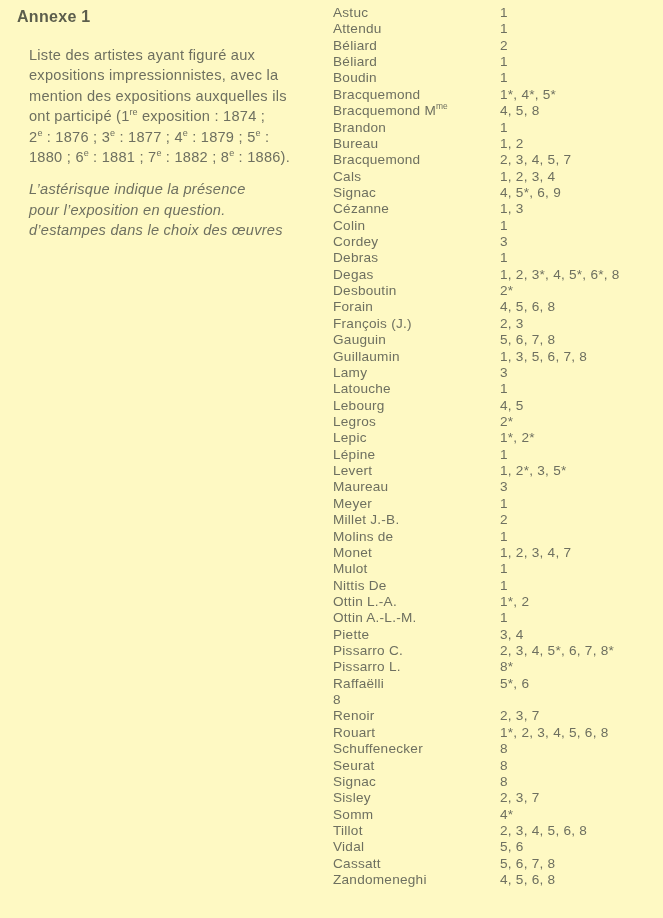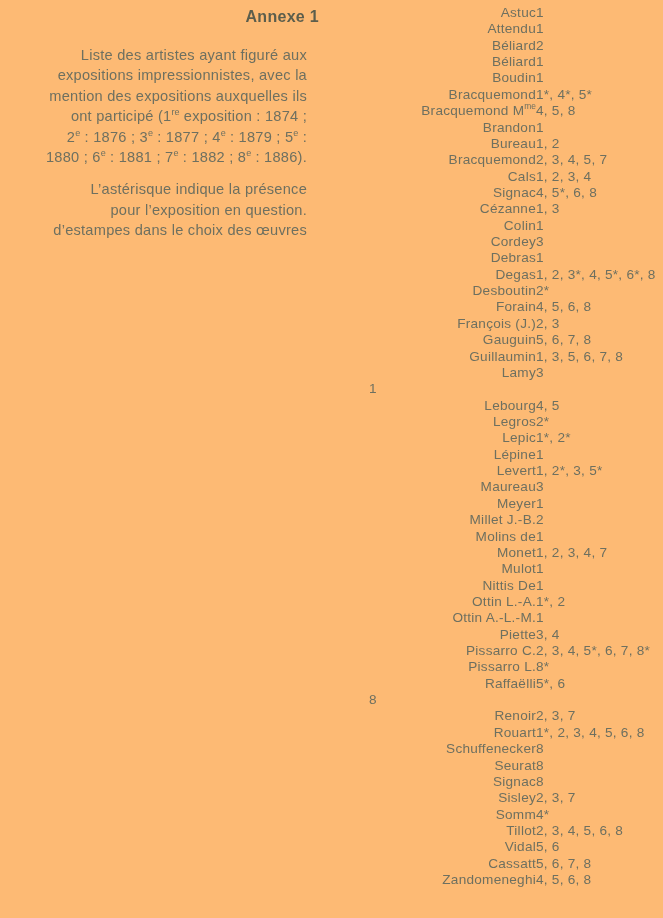--- a/index.html
+++ b/index.html
@@ -5,23 +5,22 @@
   html, body { margin: 0; padding: 0; }
   body {
     width: 663px; height: 918px;
     background: #fdfdfb;
     font-family: "Liberation Sans", sans-serif;
     overflow: hidden;
   }
   .page {
     position: relative;
     width: 663px; height: 918px;
-    background: #fdba74;
+    background: #fef9c3;
     color: #6e7060;
-    text-align: right;
   }
   
   .left-col {
     position: absolute;
     left: 17px; top: 8px;
     width: 302px;
   }
   .heading {
     margin: 0;
     font-size: 16px;
@@ -30,21 +29,21 @@
     color: #5c5e4c;
   }
   .para {
     margin: 12px;
     font-size: 14.6px;
     line-height: 20.4px;
     letter-spacing: 0.25px;
     color: #6e7060;
   }
   .para.intro { margin-top: 19px; }
-  .para.note  { margin-top: 5px; }
+  .para.note  { margin-top: 5px; font-style: italic; }
   .line { white-space: nowrap; }
   sup {
     font-size: 62%;
     line-height: 0;
     vertical-align: super;
     letter-spacing: 0;
   }
   
   .artist-table {
     position: absolute;
@@ -52,21 +51,20 @@
     width: 320px;
     font-size: 13.6px;
     letter-spacing: 0.25px;
     color: #6e7060;
   }
   .row {
     height: 16.37px;
     line-height: 16.37px;
     white-space: nowrap;
     display: flex;
-    margin-left: 36px;
   }
   .artist-name {
     display: inline-block;
     width: 167px;
     flex: 0 0 167px;
     overflow: visible;
   }
   .exhibition-numbers { display: inline-block; }
 </style>
 </head>
@@ -131,21 +129,21 @@
       <div class="row">
       <span class="artist-name">Bracquemond</span>
       <span class="exhibition-numbers">2, 3, 4, 5, 7</span>
     </div>
       <div class="row">
       <span class="artist-name">Cals</span>
       <span class="exhibition-numbers">1, 2, 3, 4</span>
     </div>
       <div class="row">
       <span class="artist-name">Signac</span>
-      <span class="exhibition-numbers">4, 5*, 6, 8</span>
+      <span class="exhibition-numbers">4, 5*, 6, 9</span>
     </div>
       <div class="row">
       <span class="artist-name">Cézanne</span>
       <span class="exhibition-numbers">1, 3</span>
     </div>
       <div class="row">
       <span class="artist-name">Colin</span>
       <span class="exhibition-numbers">1</span>
     </div>
       <div class="row">
@@ -178,20 +176,21 @@
     </div>
       <div class="row">
       <span class="artist-name">Guillaumin</span>
       <span class="exhibition-numbers">1, 3, 5, 6, 7, 8</span>
     </div>
       <div class="row">
       <span class="artist-name">Lamy</span>
       <span class="exhibition-numbers">3</span>
     </div>
       <div class="row">
+      <span class="artist-name">Latouche</span>
       <span class="exhibition-numbers">1</span>
     </div>
       <div class="row">
       <span class="artist-name">Lebourg</span>
       <span class="exhibition-numbers">4, 5</span>
     </div>
       <div class="row">
       <span class="artist-name">Legros</span>
       <span class="exhibition-numbers">2*</span>
     </div>

